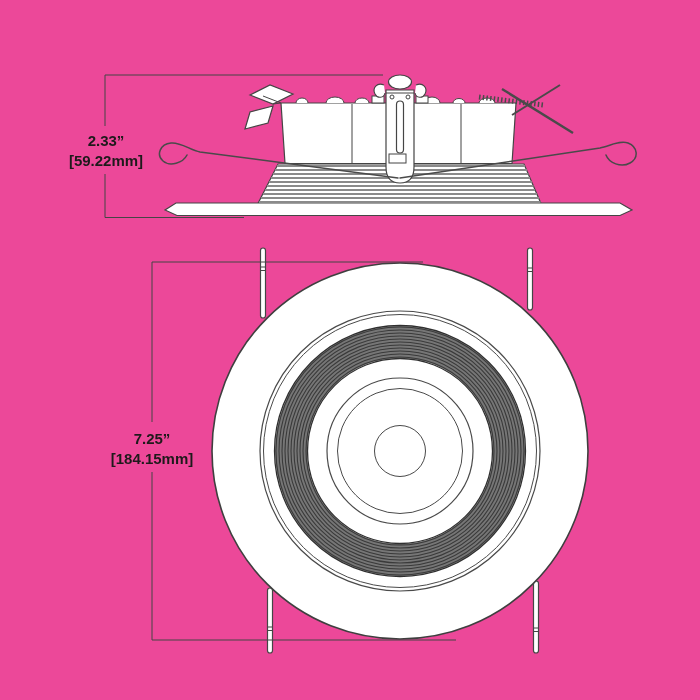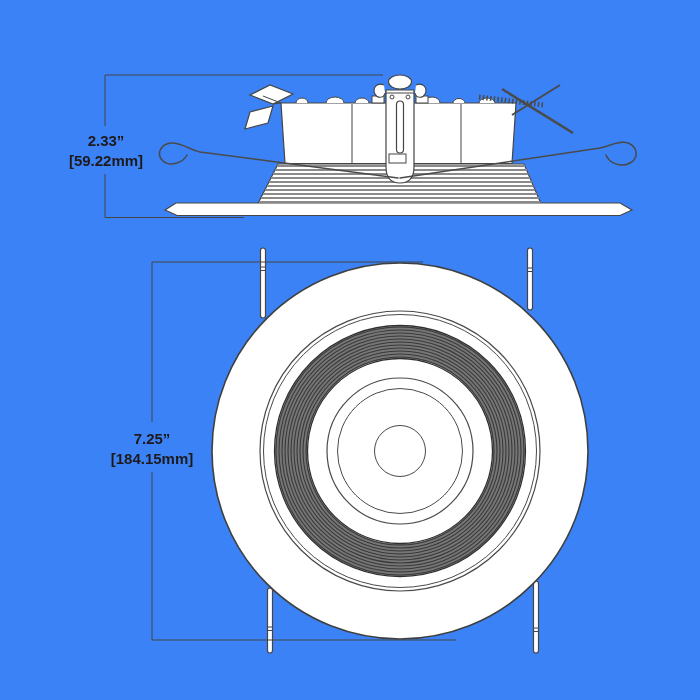--- a/index.html
+++ b/index.html
@@ -1,16 +1,16 @@
 <!DOCTYPE html>
 <html><head>
 <meta charset="utf-8">
 <style>
   html,body{margin:0;padding:0;background:#ffffff;}
-  .canvas{position:relative;width:700px;height:700px;background:#3b82f6;overflow:hidden;}
+  .canvas{position:relative;width:700px;height:700px;background:#ec4899;overflow:hidden;}
   svg{display:block;}
   .dim-text{font-family:"Liberation Sans",sans-serif;font-size:15px;font-weight:600;fill:#1e1a1b;}
   .thin{stroke:#454545;stroke-width:1;fill:none;}
   .part{stroke:#454545;stroke-width:1.2;fill:#ffffff;}
   .wire{stroke:#4a4a4a;stroke-width:1.5;fill:none;stroke-linecap:round;}
 </style>
 </head>
 <body>
 
 <div class="canvas">

